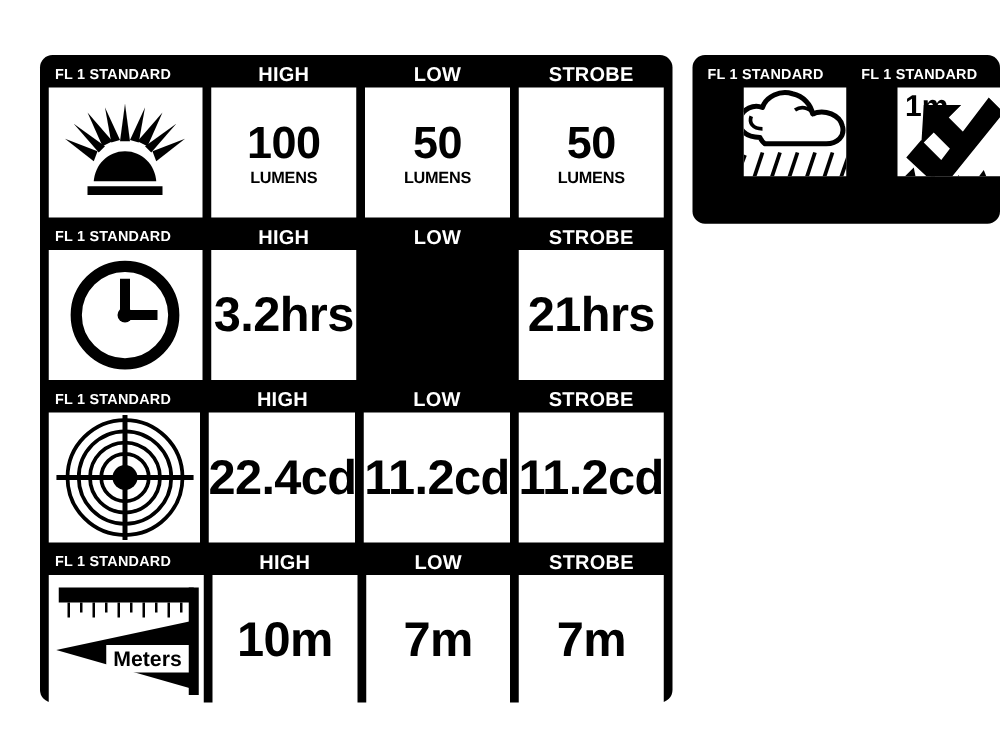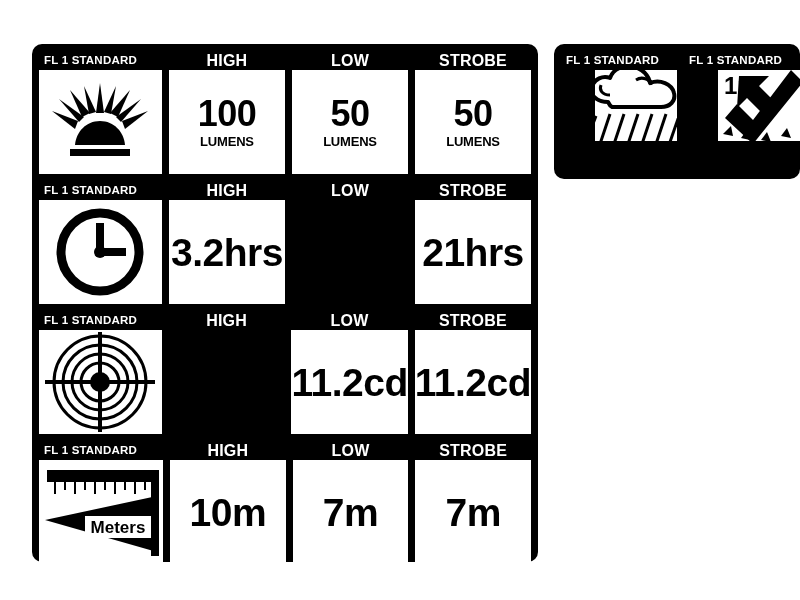--- a/index.html
+++ b/index.html
@@ -106,21 +106,21 @@
     top: 44px;
     width: 246px;
     height: 135px;
   }
   #side-panel .row { padding: 7px; }
   .col-side { width: 116px; }
   .box-side {
     background: #ffffff;
     height: 71px;
     display: flex;
-    align-items: center;
+    align-items: flex-start;
     justify-content: center;
     overflow: hidden;
     position: relative;
     margin-left: 34px;
   }
   .impact-val {
     position: absolute;
     left: 6px;
     top: 2px;
     font-size: 24px;
@@ -243,20 +243,23 @@
               <circle cx="55" cy="50" r="10" fill="#000"></circle>
               <rect x="53" y="0" width="4" height="100" fill="#000"></rect>
               <rect x="0" y="48" width="110" height="4" fill="#000"></rect>
             </svg>
           </span>
         </div>
       </div>
 
       <div class="cell col-data">
         <div class="hdr">HIGH</div>
+        <div class="box">
+          <div class="value single">22.4cd</div>
+        </div>
       </div>
 
       <div class="cell col-data">
         <div class="hdr">LOW</div>
         <div class="box">
           <div class="value single">11.2cd</div>
         </div>
       </div>
 
       <div class="cell col-data">

